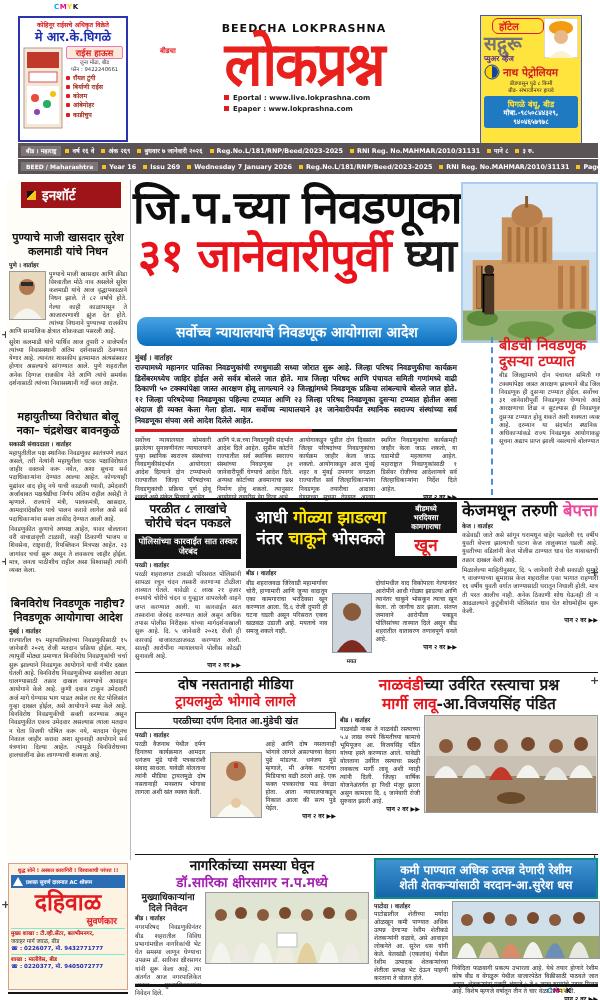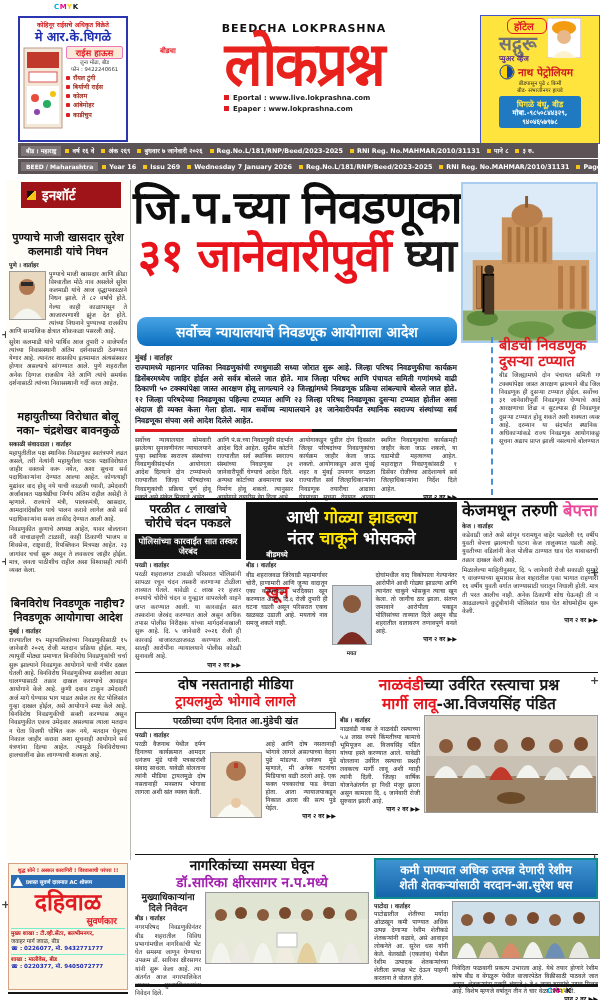--- a/index.html
+++ b/index.html
@@ -14,21 +14,21 @@
   .ad{box-sizing:border-box;}
   .left-ad{left:18px;top:16px;width:110px;height:126px;border:2px solid #2b35b0;background:#fff;padding:2px 3px;}
   .la-1{color:#d11a1d;font-size:6.3px;font-weight:bold;text-align:center;}
   .la-2{color:#1d2eb0;font-size:12.5px;font-weight:800;text-align:center;line-height:1.1;margin:1px 0 2px;}
   .la-row{display:flex;gap:3px;}
   .la-col{flex:1;}
   .la-shop{color:#e11b22;font-size:8.5px;font-weight:800;text-align:center;background:#fbe9d8;border:1px solid #e7b;border-radius:2px;}
   .la-sm{font-size:5.3px;text-align:center;color:#333;line-height:1.3;}
   .la-item{font-size:6.2px;color:#a03020;font-weight:bold;line-height:1.5;}
   .la-item::before{content:"";display:inline-block;width:4px;height:4px;background:#e11b22;margin-right:3px;border-radius:1px;}
-  .right-ad{left:480px;top:15px;width:120px;height:129px;border:1px solid #4455cc;background:#ffe43d;padding:2px 18px;}
+  .right-ad{left:480px;top:15px;width:102px;height:129px;border:1px solid #4455cc;background:#ffe43d;padding:2px 3px;}
   .ra-top{display:flex;}
   .ra-hotel{color:#e11b22;font-size:10px;font-weight:800;border:1px solid #e11b22;border-radius:6px;padding:0 6px;align-self:flex-start;margin-left:8px;}
   .ra-sadguru{color:#737373;font-size:19px;font-weight:800;line-height:1;}
   .ra-veg{color:#5a2d8e;font-size:7.5px;font-weight:bold;}
   .ra-brand{color:#d11a1d;font-size:10.5px;font-weight:800;}
   .ra-sm{font-size:5.4px;color:#222;line-height:1.3;}
   .ra-bottom{background:#1f7ac2;border-radius:3px;margin-top:2px;padding:2px;text-align:center;}
   .ra-owner{color:#ffe43d;font-size:8px;font-weight:800;}
   .ra-ph{color:#fff;font-size:6.8px;font-weight:bold;line-height:1.25;}
   .mast-center{left:132px;top:22px;width:344px;text-align:center;}
@@ -65,21 +65,21 @@
   .cols4{display:flex;gap:6px;}
   .cols4 .c{flex:1;font-size:6.1px;line-height:1.33;text-align:justify;color:#242424;}
   .cont{font-weight:800;font-size:6.2px;color:#111;text-align:right;}
   .beed-box{left:491px;top:337px;width:135px;height:158px;border-left:2px dashed #4a90d9;padding-left:6px;box-sizing:border-box;}
   .bb-title{color:#e11b22;font-weight:800;font-size:14.5px;line-height:1.12;}
   
   .parli-art{left:135px;top:502px;width:106px;}
   .p-h2{font-size:12px;font-weight:800;text-align:center;line-height:1.2;color:#101010;}
   .sub-black{background:#141414;color:#fff;font-size:8.3px;font-weight:bold;text-align:center;line-height:1.25;padding:2px 1px;margin:3px 0 2px;}
   .murder-art{left:246px;top:502px;width:211px;}
-  .m-box{background:#141414;display:flex;height:58px;flex-direction:column;}
+  .m-box{background:#141414;display:flex;height:66px;}
   .m-left{flex:1;color:#fff;font-weight:800;font-size:17px;line-height:1.22;text-align:center;padding-top:5px;}
   .m-left .yel{color:#ffe400;}
   .m-right{width:62px;display:flex;flex-direction:column;align-items:center;padding-top:3px;}
   .m-right .w{color:#fff;font-size:7.3px;font-weight:bold;line-height:1.2;}
   .khoon{background:#fff;color:#e11b22;font-size:17px;font-weight:800;width:100%;text-align:center;margin-top:2px;}
   .m-body{display:flex;gap:4px;margin-top:2px;}
   .m-c{flex:1;font-size:6.1px;line-height:1.32;text-align:justify;}
   .victim-wrap{width:40px;flex:none;text-align:center;}
   .victim-pic{width:38px;height:58px;margin-top:14px;}
   .cap{font-size:5.5px;font-weight:bold;}

